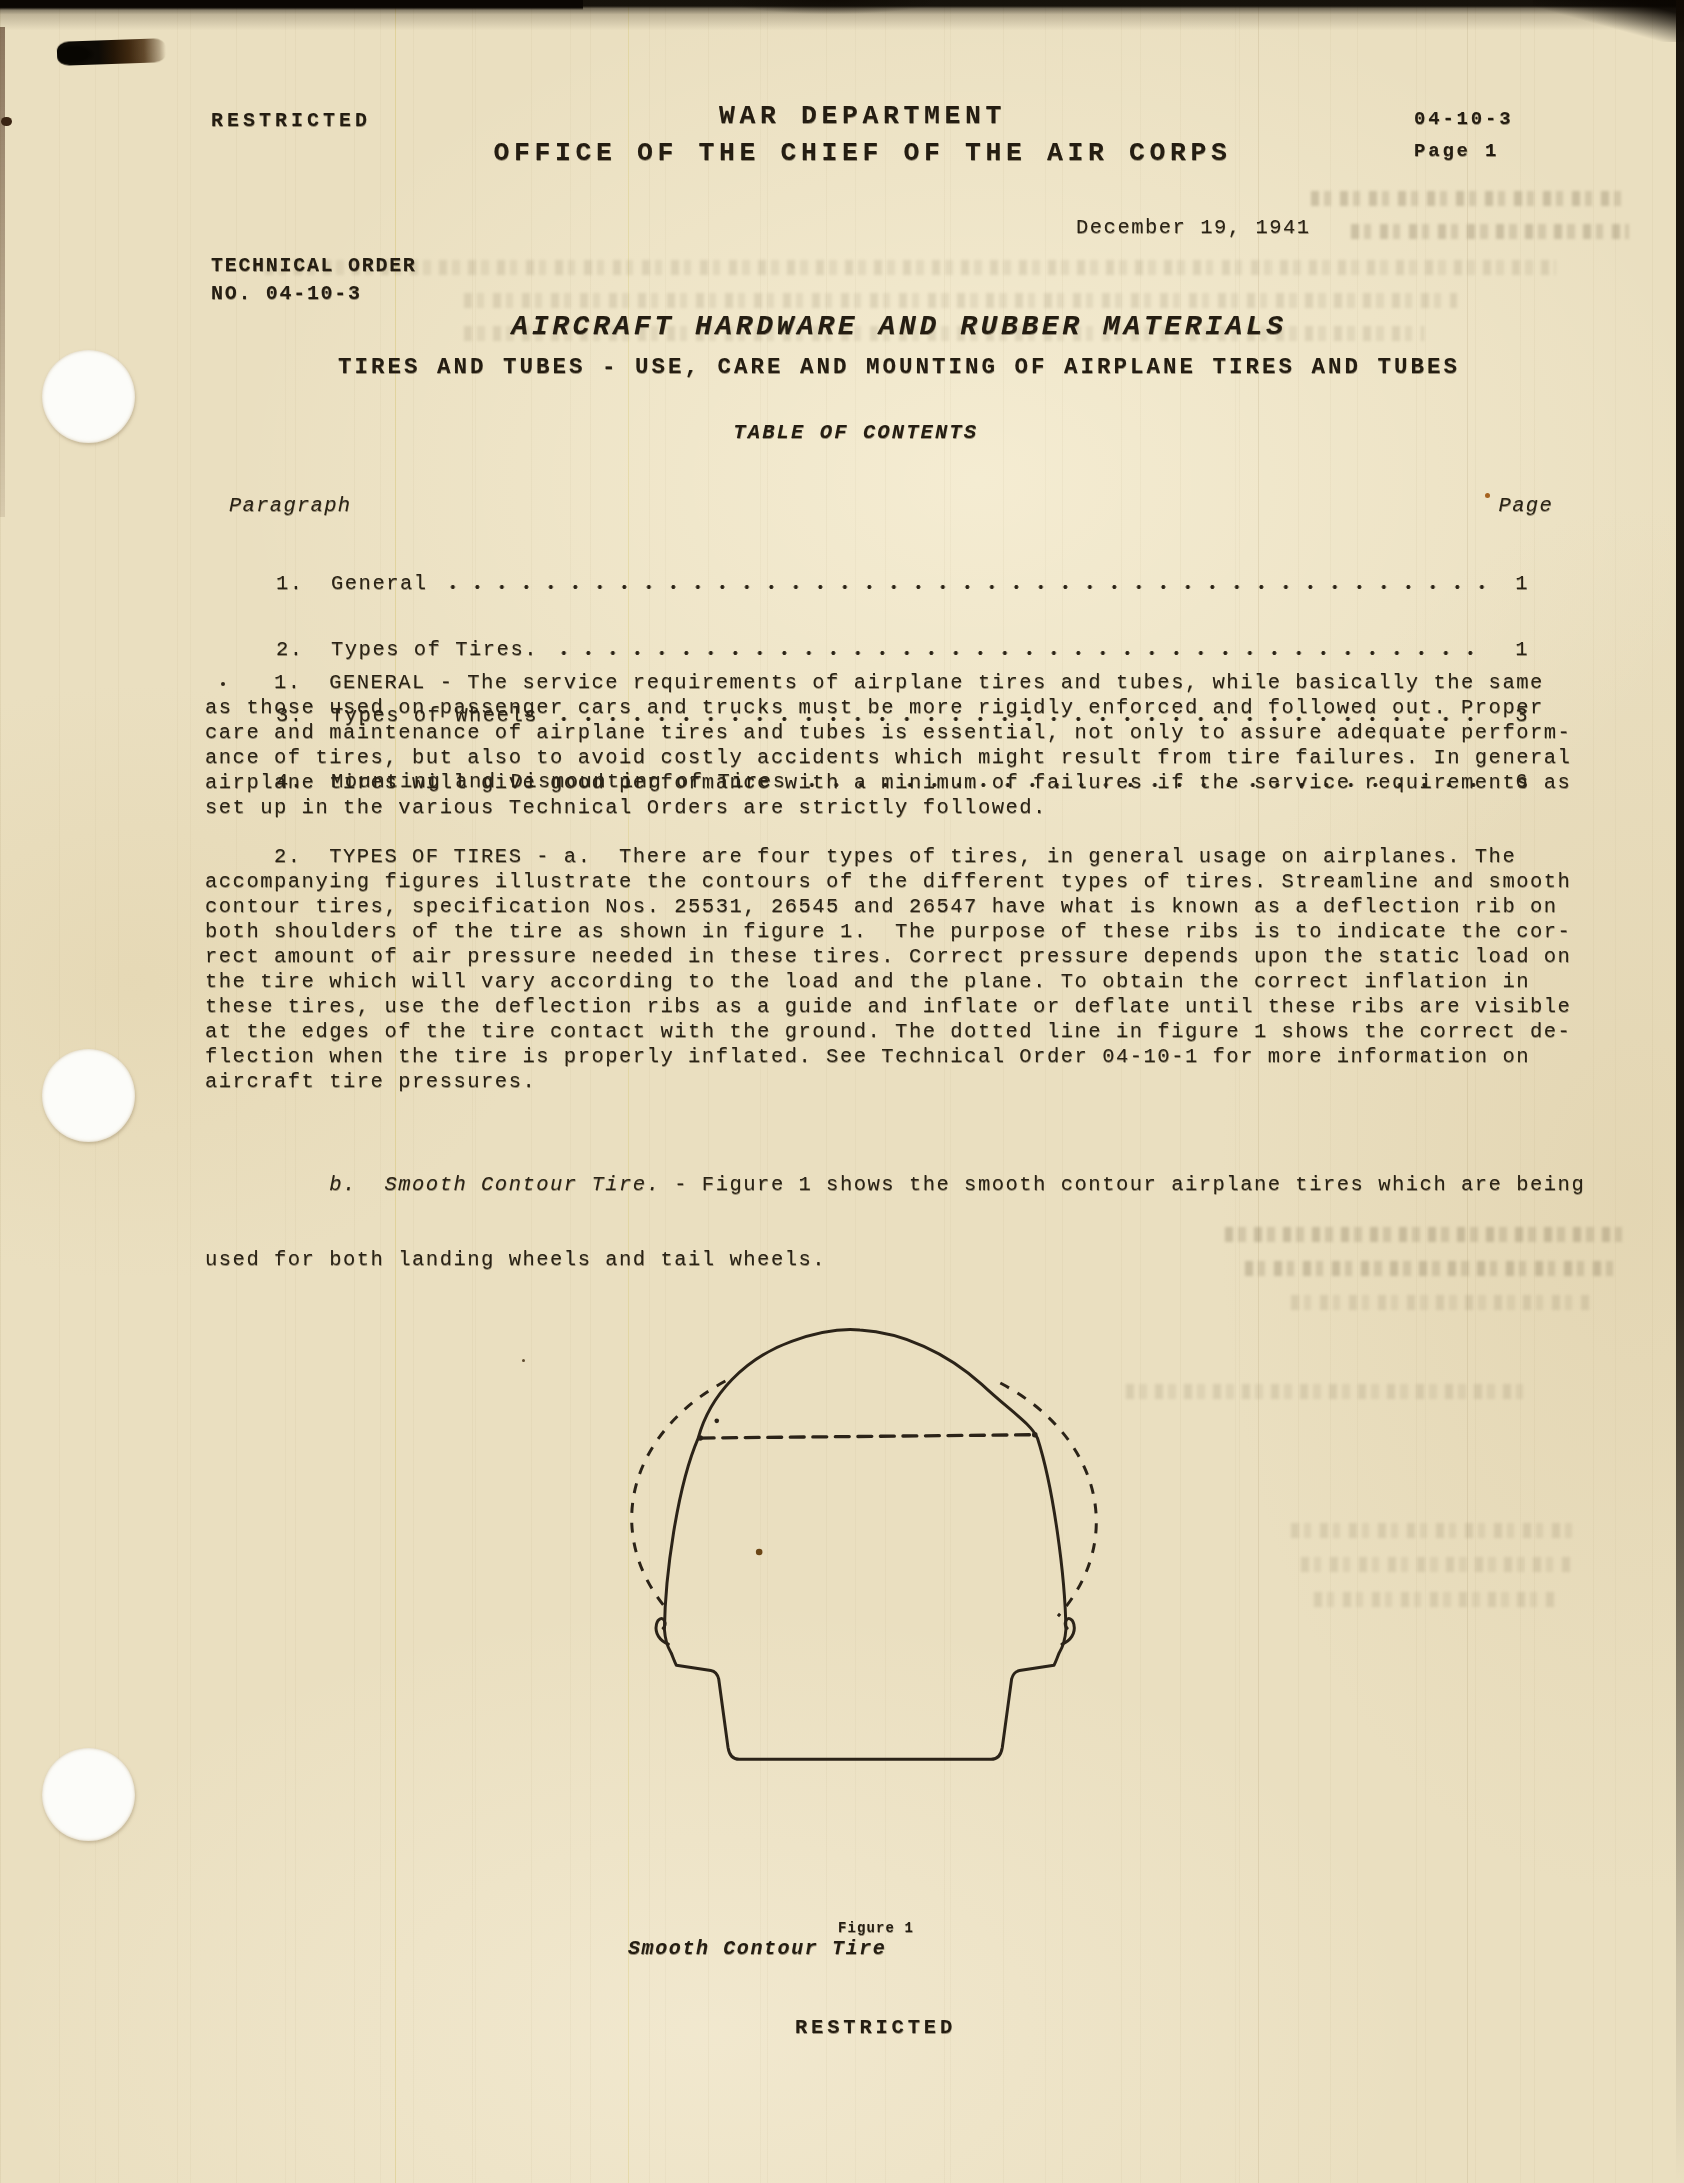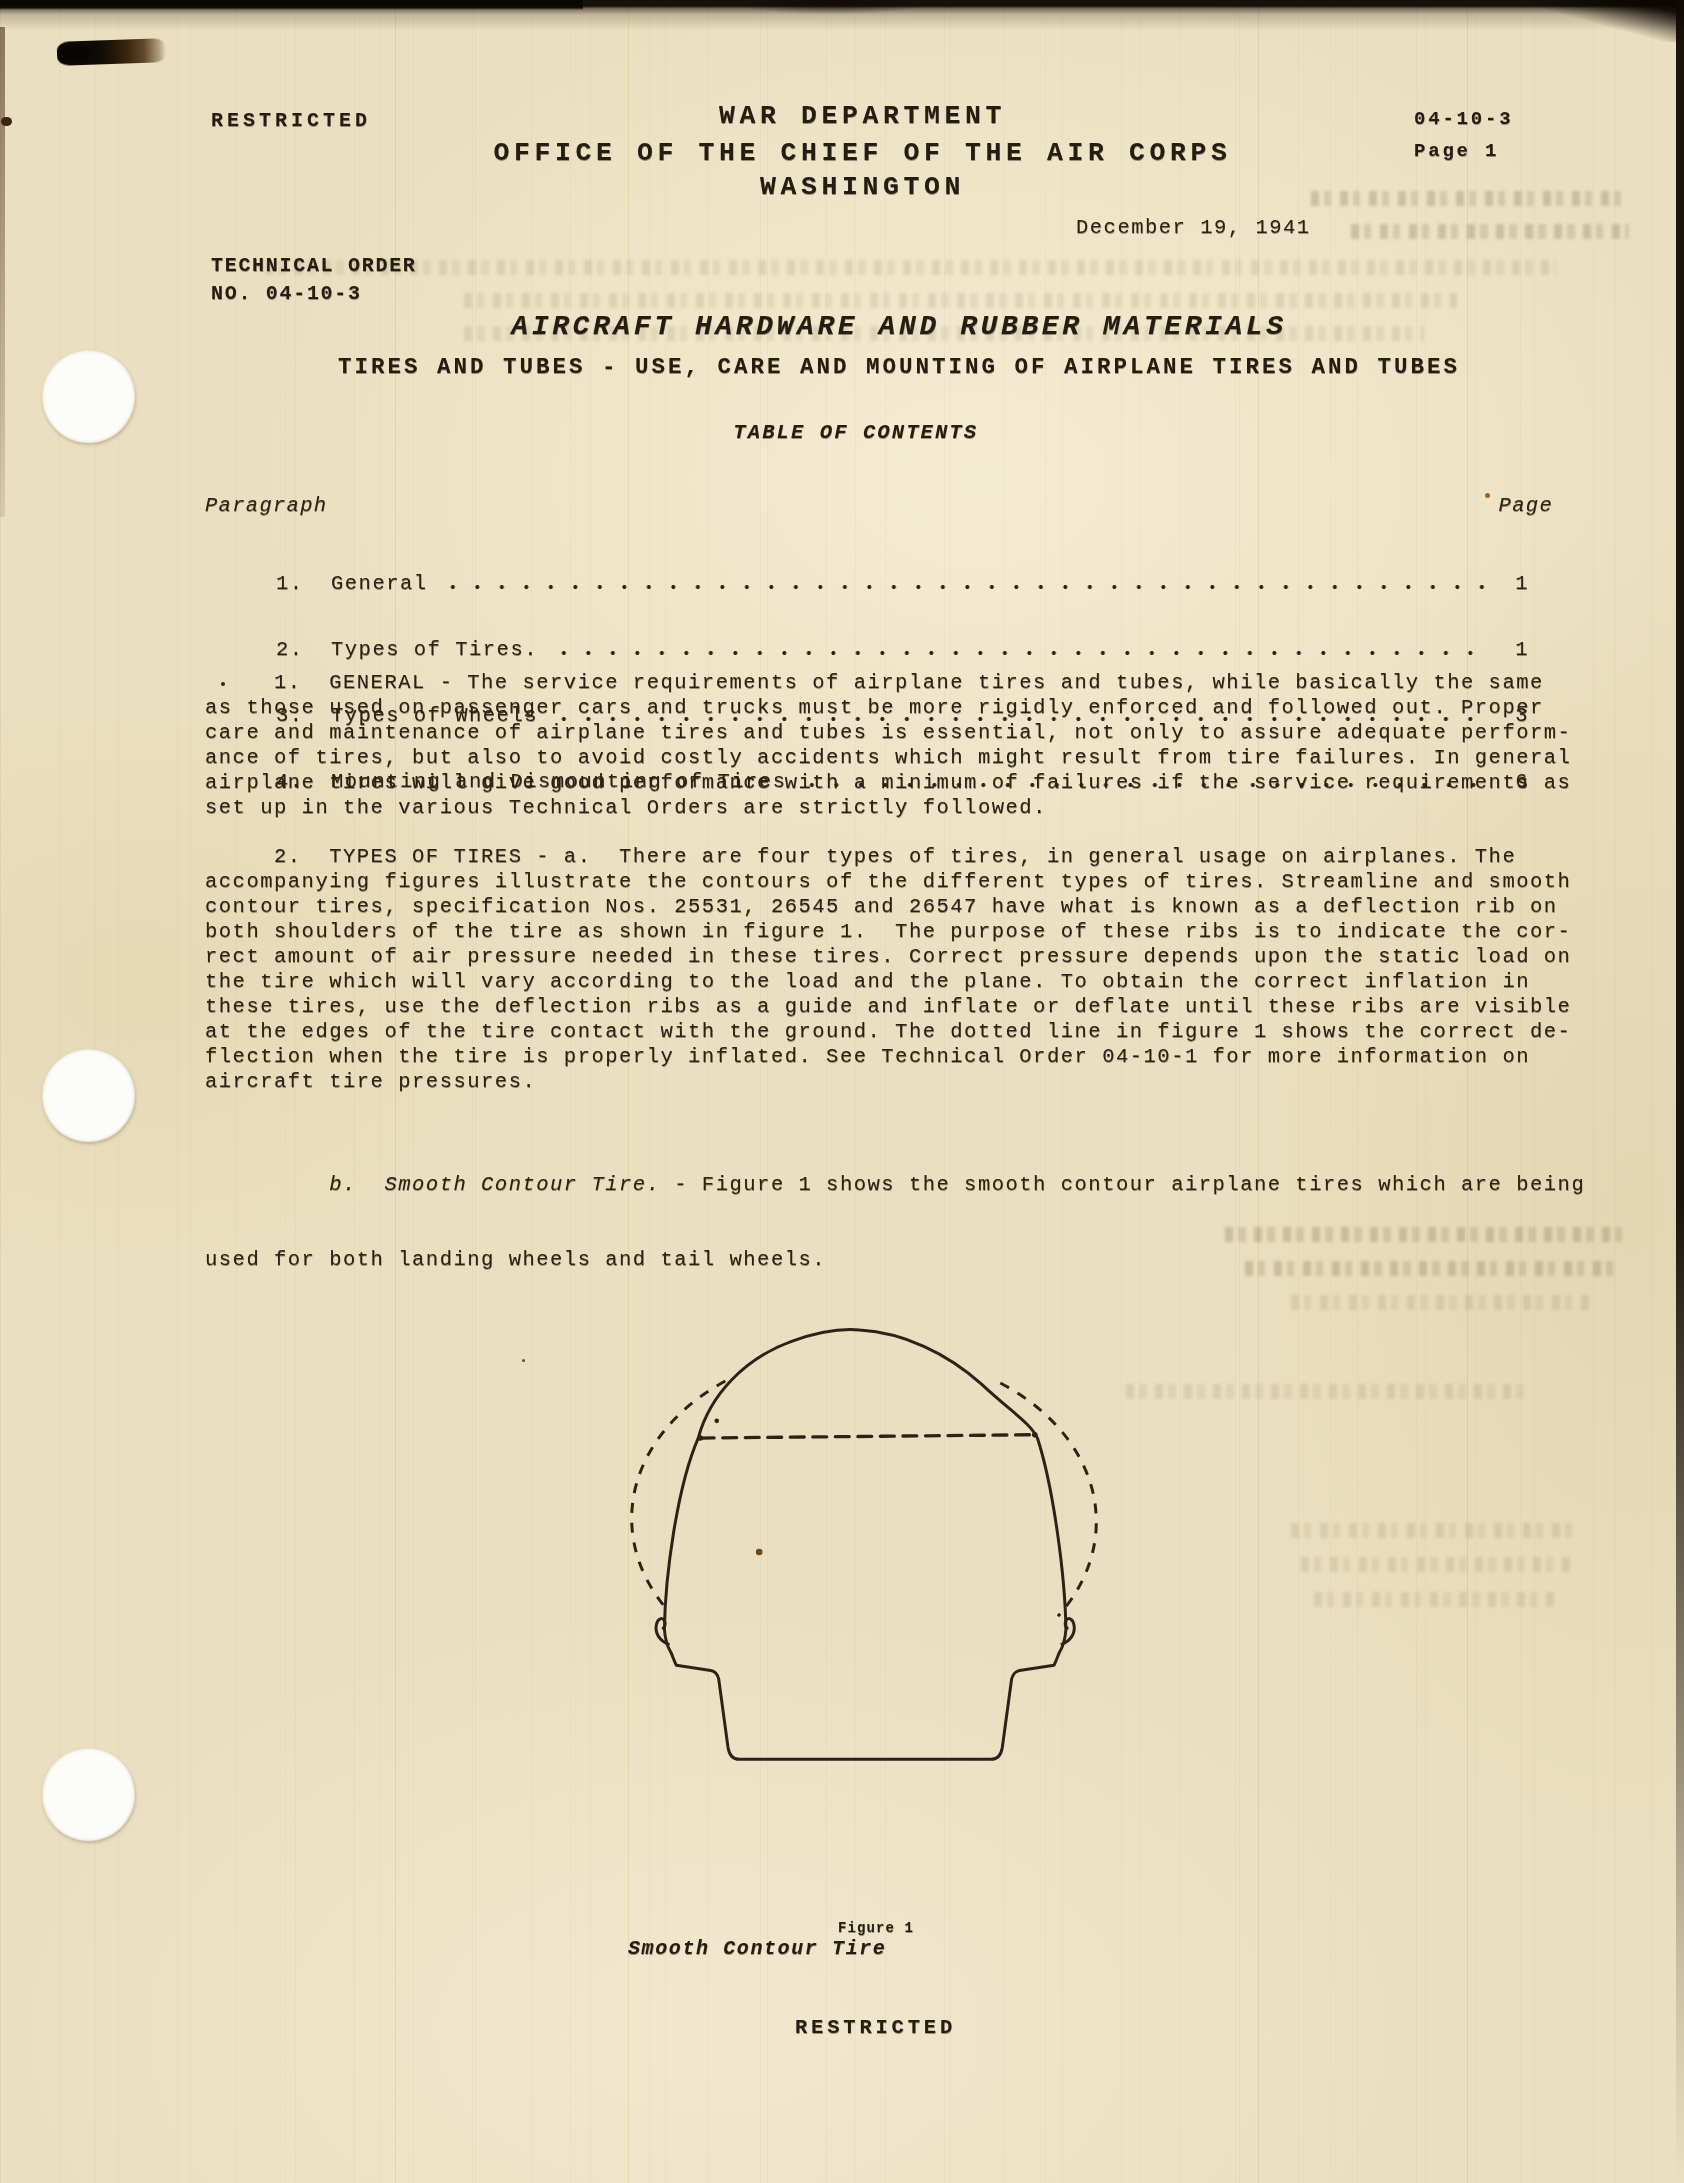--- a/index.html
+++ b/index.html
@@ -26,21 +26,21 @@
   .ctr{left:0;right:0;text-align:center;}
   
   .h-restricted{font-size:20px;letter-spacing:4px;}
   .h-main{font-size:26.5px;letter-spacing:4.6px;}
   .h-doc{font-size:19px;letter-spacing:2.8px;}
   .h-date{font-size:20.5px;letter-spacing:1.5px;}
   .h-to{font-size:20px;letter-spacing:1.7px;}
   .h-title{font-size:28px;letter-spacing:3.6px;}
   .h-sub{font-size:22.5px;letter-spacing:3px;}
   .h-toc{font-size:20.5px;letter-spacing:2.1px;}
-  .h-col{font-size:20.5px;letter-spacing:1.3px;}
+  .h-col{font-size:20.5px;letter-spacing:1.3px;margin-left:24px;}
   
   .body-block{position:absolute;left:205px;font-size:20.5px;letter-spacing:1.5px;line-height:25px;white-space:pre;}
   .tline{white-space:pre;}
   
   .toc{position:absolute;left:205px;width:1324px;font-size:20.5px;letter-spacing:1.5px;}
   .toc-row{display:flex;align-items:baseline;height:20px;line-height:20px;}
   .toc-num{margin-left:71px;width:55px;flex:0 0 auto;}
   .toc-label{flex:0 0 auto;}
   .toc-dots{flex:1 1 auto;align-self:flex-end;height:8px;margin:0 6.6px 4px 10.6px;
     background-image:radial-gradient(circle, #2a2215 1.7px, rgba(42,34,21,0) 2.3px);
@@ -98,21 +98,20 @@
   <div class="ghost ghost--faint" style="left:1291px;top:1295px;width:298px;"></div>
   <div class="ghost ghost--faint" style="left:1126px;top:1384px;width:397px;"></div>
   <div class="ghost ghost--faint" style="left:1291px;top:1523px;width:285px;"></div>
   <div class="ghost ghost--faint" style="left:1301px;top:1557px;width:272px;"></div>
   <div class="ghost ghost--faint" style="left:1314px;top:1592px;width:245px;"></div>
 
   <div class="abs typ b h-restricted" style="left:211px;top:109px;">RESTRICTED</div>
 
   <div class="abs ctr typ b h-main" style="left:40px;top:101px;">WAR DEPARTMENT</div>
   <div class="abs ctr typ b h-main" style="left:40px;top:138px;">OFFICE OF THE CHIEF OF THE AIR CORPS</div>
-  <div class="abs ctr typ b h-main" style="left:40px;top:172px;">WASHINGTON</div>
 
   <div class="abs typ b h-doc" style="left:1414px;top:108px;">04-10-3</div>
   <div class="abs typ b h-doc" style="left:1414px;top:140px;">Page 1</div>
 
   <div class="abs typ h-date" style="left:1076px;top:216px;">December 19, 1941</div>
 
   <div class="abs typ b h-to" style="left:211px;top:254px;">TECHNICAL ORDER</div>
   <div class="abs typ b h-to" style="left:211px;top:282px;">NO. 04-10-3</div>
 
   <div class="abs ctr typ b i h-title" style="left:113px;top:311px;">AIRCRAFT HARDWARE AND RUBBER MATERIALS</div>

